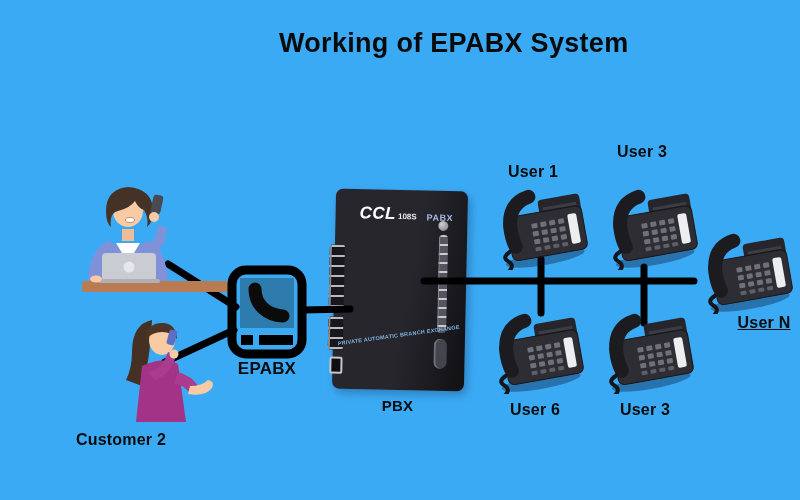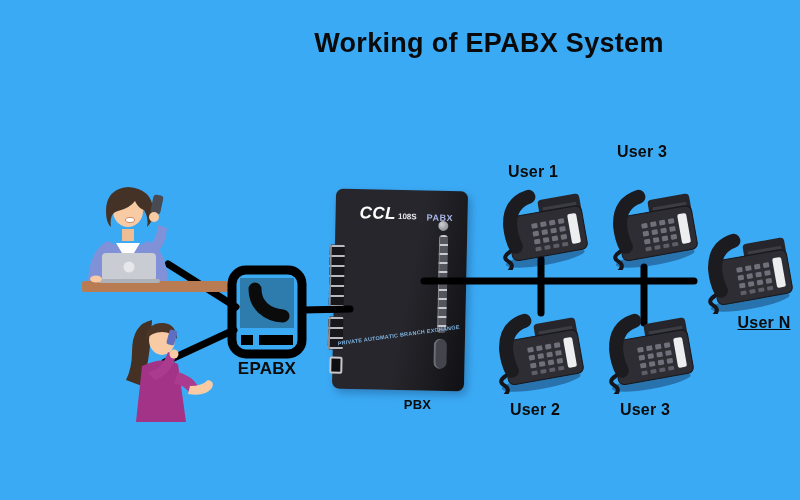--- a/index.html
+++ b/index.html
@@ -8,21 +8,21 @@
     background:#3BAAF5;
     font-family:"Liberation Sans", sans-serif;
   }
   .abs{position:absolute;}
   .z1{z-index:1}.z2{z-index:2}.z3{z-index:3}
   .label{
     color:#0b0b0b;font-weight:bold;font-size:16px;text-align:center;
     letter-spacing:.2px;
   }
   .title{
-    left:279px;top:28px;width:420px;text-align:center;
+    left:279px;top:28px;width:420px;
     font-size:27px;font-weight:bold;color:#0a0a0a;letter-spacing:.3px;
   }
   
   .device{
     left:334px;top:190px;width:132px;height:200px;border-radius:7px;
     background:linear-gradient(100deg,#26262c 55%,#1a1a1f 80%,#111114 100%);
     transform:rotate(1.2deg);
     box-shadow:3px 4px 8px rgba(0,0,30,.25);
   }
   .device .brand-row{position:absolute;left:24px;top:14px;color:#fff;}
@@ -54,21 +54,21 @@
     border:2px solid #c7c7cc;border-radius:2px;}
   .device .caption{
     position:absolute;left:4px;top:142px;width:124px;white-space:nowrap;
     font-size:5.5px;font-weight:bold;color:#7FB3DF;letter-spacing:.25px;
     transform:rotate(-9deg);
   }
   
   .lbl-c1{left:56px;top:133px;width:120px;}
   .lbl-c2{left:56px;top:431px;width:130px;}
   .lbl-pstn{left:226px;top:359px;width:82px;font-size:17px;}
-  .lbl-pbx{left:360px;top:396px;width:115px;font-size:13px;line-height:1.35;}
+  .lbl-pbx{left:340px;top:396px;width:115px;font-size:15px;line-height:1.35;}
   .lbl-u1{left:498px;top:143px;width:70px;margin-top:20px;}
   .lbl-u3{left:607px;top:143px;width:70px;}
   .lbl-u2{left:500px;top:401px;width:70px;}
   .lbl-u4{left:610px;top:401px;width:70px;}
   .lbl-un{left:729px;top:314px;width:70px;text-decoration:underline;}
   .phone-box{width:100px;height:84px;}
   .ph-u1{left:492px;top:186px;}
   .ph-u3{left:602px;top:186px;}
   .ph-un{left:697px;top:230px;}
   .ph-u2{left:488px;top:310px;}
@@ -164,20 +164,21 @@
       <ellipse cx="72" cy="30" rx="13" ry="15" fill="#F8CBA5"></ellipse>
       <path d="M72,13 q-15,0 -17,17 q7,-8 17,-8 q10,0 15,7 q-1,-16 -15,-16" fill="#4A3526"></path>
       <rect x="78" y="20" width="8" height="15" rx="2" fill="#5E6FC2" transform="rotate(15 82 27)"></rect>
       <path d="M52,56 q20,-10 36,-2 l8,58 h-50 z" fill="#A23387"></path>
       <path d="M58,62 q14,-2 20,-20 l8,4 q-6,20 -22,24 z" fill="#AB3B8F"></path>
       <circle cx="84" cy="44" r="4.5" fill="#F8CBA5"></circle>
       <path d="M88,62 q14,4 20,14 l-8,8 q-6,-10 -16,-10 z" fill="#AB3B8F"></path>
       <path d="M100,76 q12,0 18,-6 q7,1 4,8 q-7,9 -24,6 z" fill="#F8CBA5"></path>
     </svg>
   </div>
+  <div class="abs z3 label lbl-c2">Customer 2</div>
 
   <div class="abs z3" style="left:227px;top:265px;width:80px;height:94px;">
     <svg width="80" height="94" viewBox="0 0 80 94">
       <rect x="13" y="13" width="54" height="50" fill="#2E7CAD"></rect>
       <path d="M28,24 C28,40 40,50 56,51" fill="none" stroke="#0B0B0B" stroke-width="13" stroke-linecap="round"></path>
       <rect x="5" y="5" width="70" height="84" rx="14" fill="none" stroke="#000" stroke-width="9"></rect>
       <rect x="14" y="70" width="12" height="10" fill="#000"></rect>
       <rect x="32" y="70" width="34" height="10" fill="#000"></rect>
     </svg>
   </div>
@@ -207,18 +208,18 @@
         <use href="#phone-shape"></use>
       </svg>
   </div>
   <div class="abs z3 phone-box ph-u4">
     <svg width="100" height="84" viewBox="0 0 100 84">
         <use href="#phone-shape"></use>
       </svg>
   </div>
 
   <div class="abs z3 label lbl-u1">User 1</div>
-  <div class="abs z3 label lbl-u2">User 2</div>
+  <div class="abs z3 label lbl-u2">User 6</div>
   <div class="abs z3 label lbl-u3">User 3</div>
   <div class="abs z3 label lbl-u4">User 3</div>
   <div class="abs z3 label lbl-un">User N</div>
 
 </div>
 
 </body></html>

